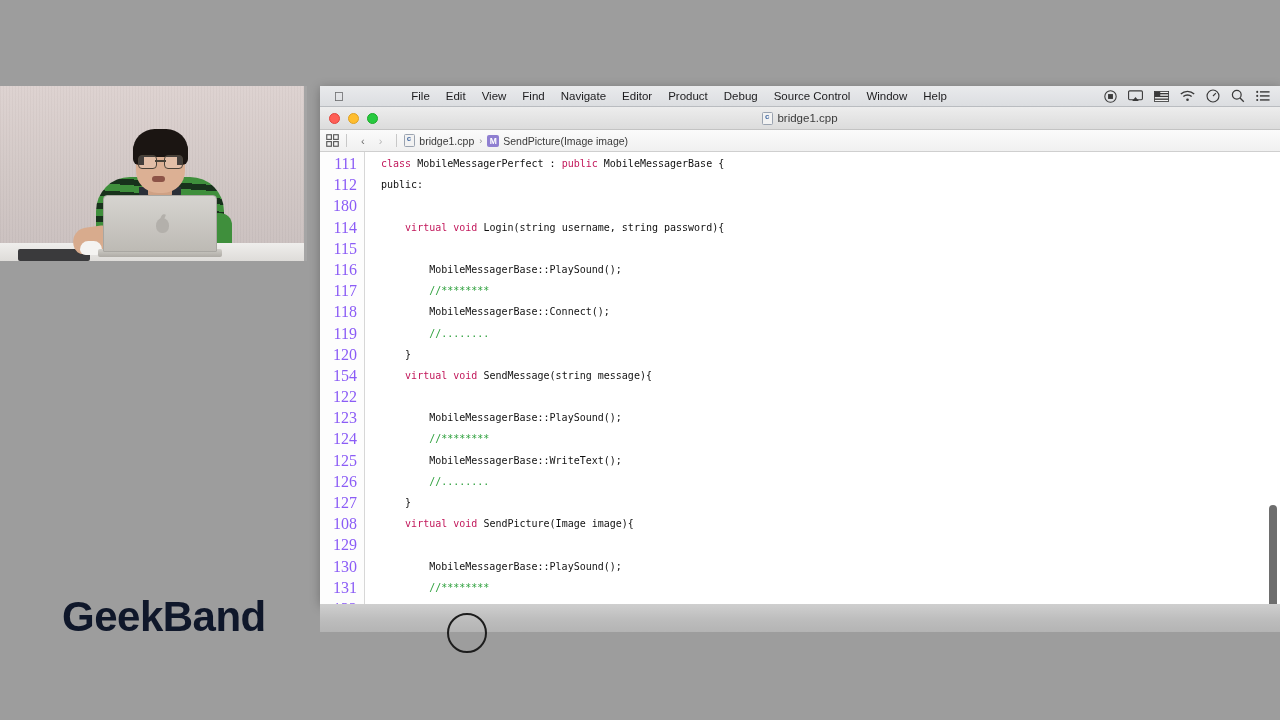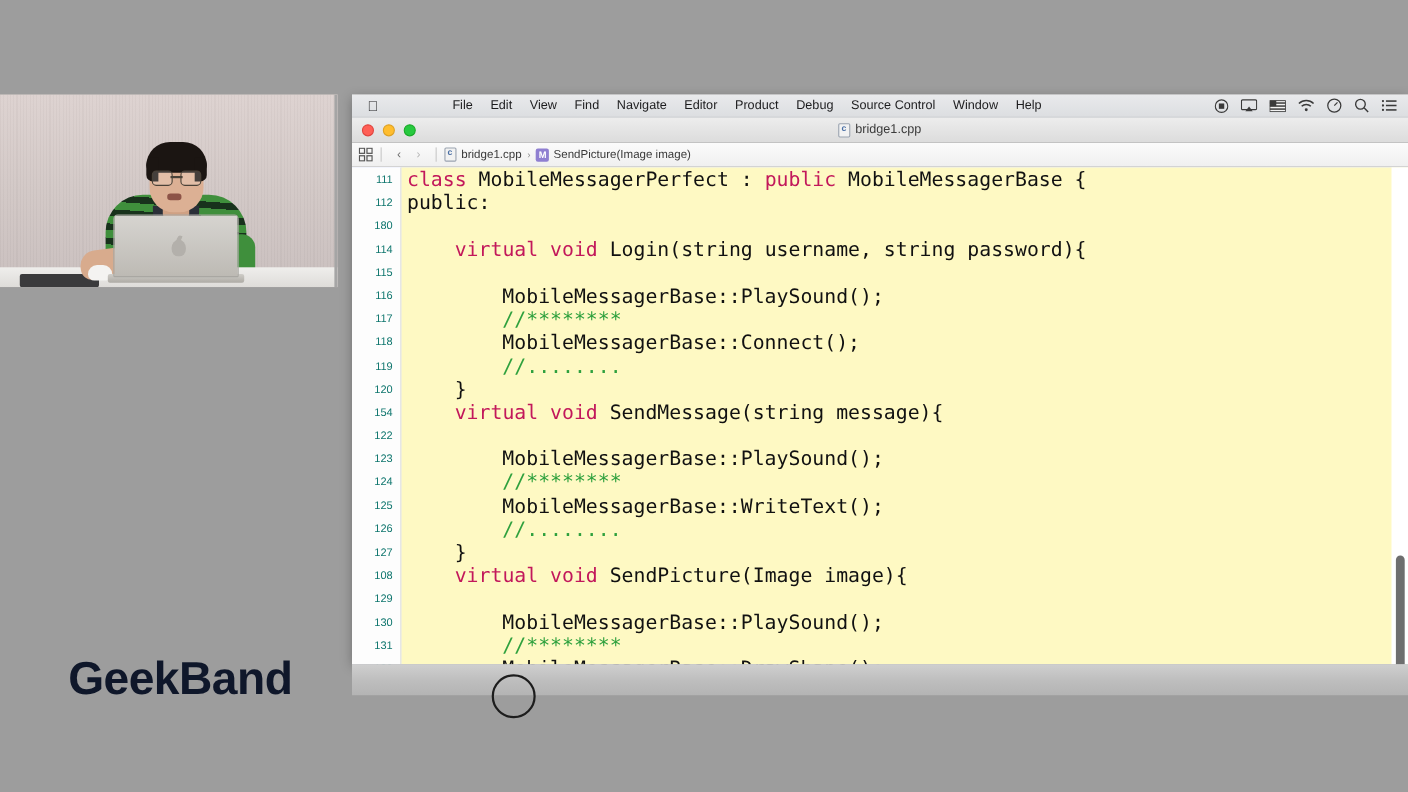--- a/index.html
+++ b/index.html
@@ -196,28 +196,28 @@
   .editor {
     position:relative; width:100%; height:452px;
     background:#dfe4fd; display:flex;
     font-family:"DejaVu Sans Mono", monospace;
     overflow:hidden;
   }
   .gutter {
     width:45px; flex:0 0 45px; background:#fdfdfd;
     border-right:1px solid #d7d7d7;
     text-align:right; padding-right:7px; padding-top:1px;
-    color:#0f766e; font-size:10px; line-height:21.2px;
-    font-family:Liberation Sans, sans-serif;
+    color:#8b5cf6; font-size:16px; line-height:21.2px;
+    font-family:Liberation Serif, serif;
   }
   .gutter div { height:21.2px; }
   .code {
-    flex:1; padding-left:5px; padding-top:1px;
-    font-size:18px; line-height:21.2px; color:#111;
-    white-space:pre; background:#fef9c3;
+    flex:1; padding-left:16px; padding-top:1px;
+    font-size:10px; line-height:21.2px; color:#111;
+    white-space:pre; background:#ffffff;
     position:relative;
   }
   .code div { height:21.2px; }
   .kw { color:#c2185b; }
   .cm { color:#2ea03d; }
   .scrollbar-track {
     position:absolute; right:0; top:0; width:15px; height:100%;
     background:#ffffff;
   }
   .scrollbar-thumb {

